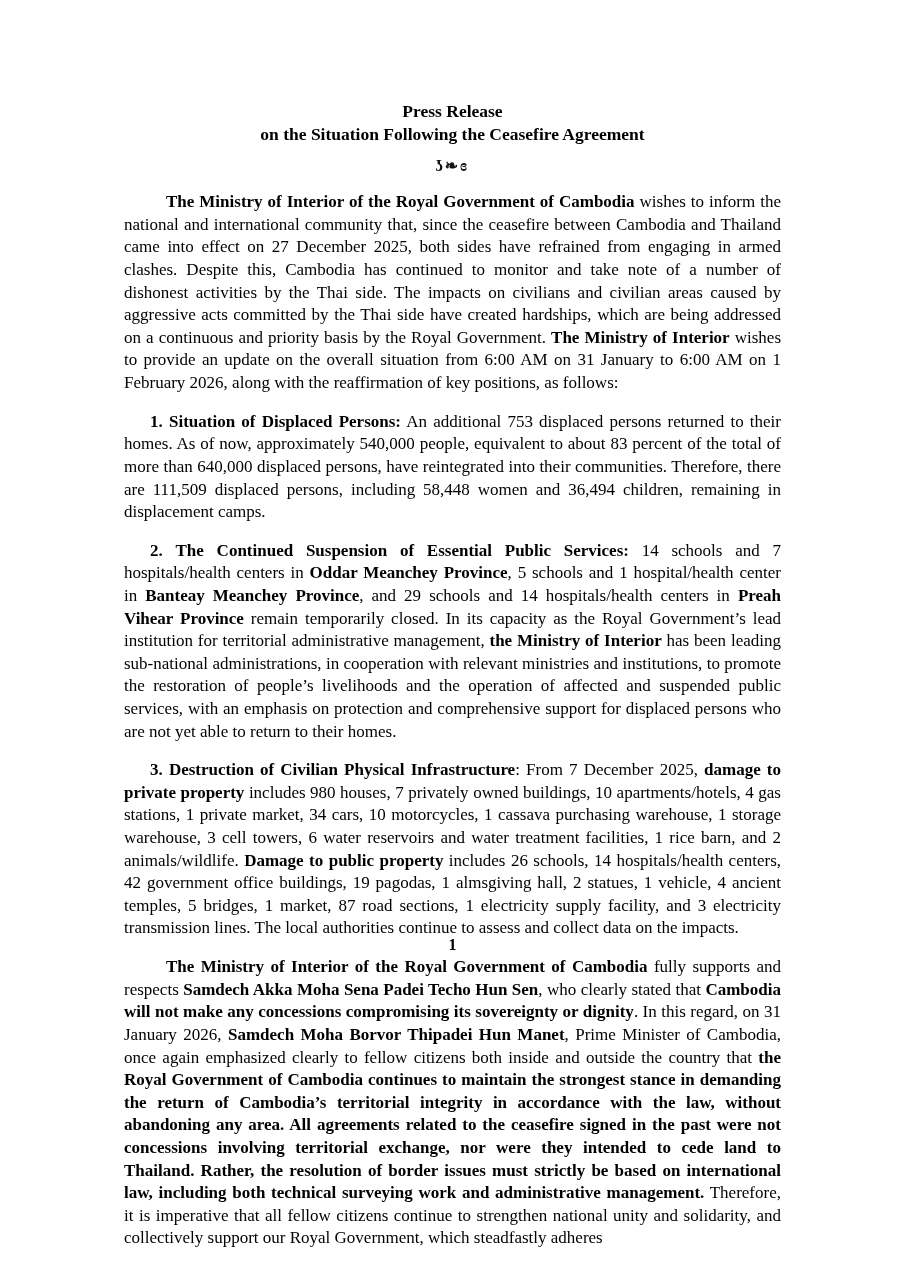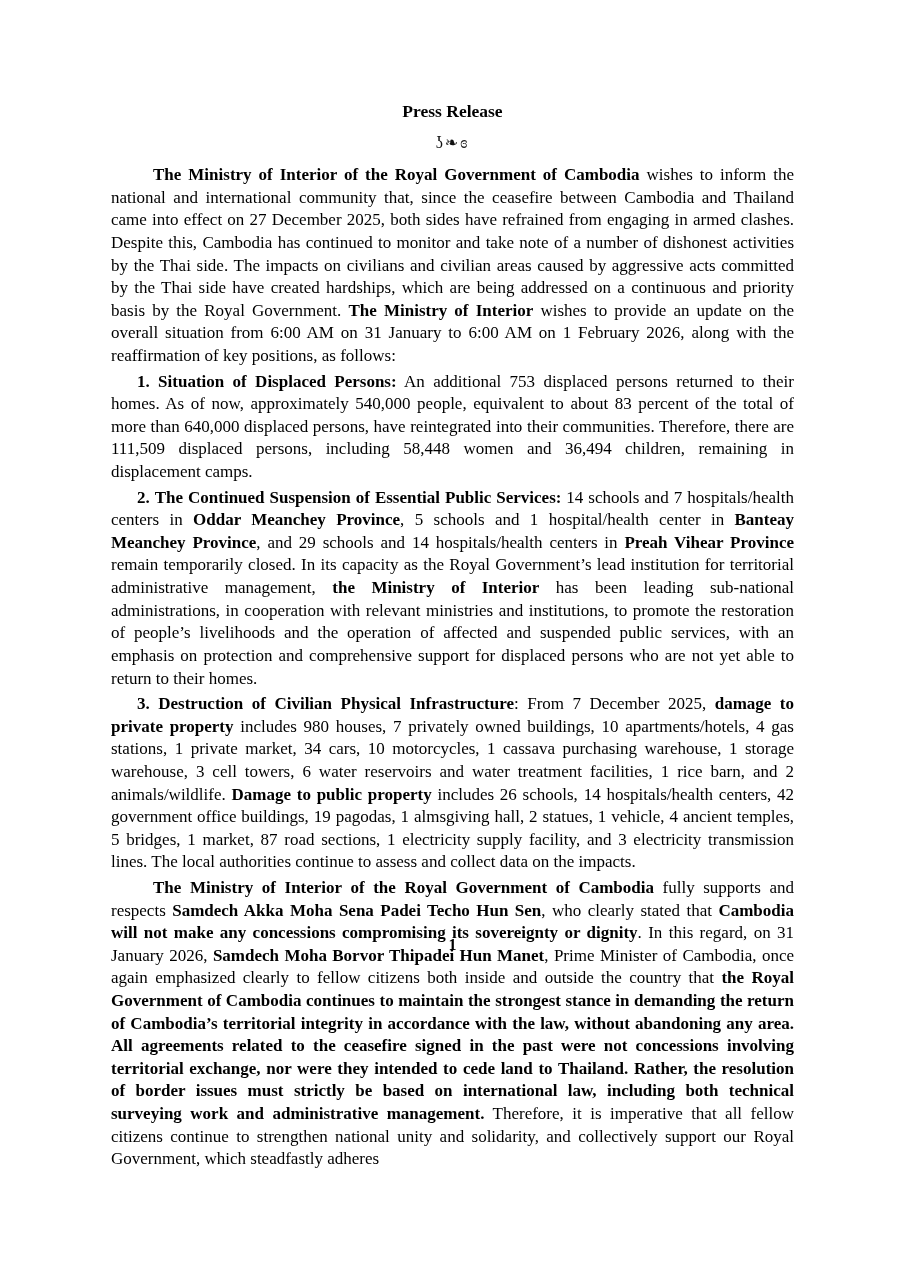--- a/index.html
+++ b/index.html
@@ -32,23 +32,24 @@
   .title-line {
     display: block;
     white-space: nowrap;
   }
   .ornament {
     text-align: center;
     font-size: 16px;
     letter-spacing: 2px;
     margin: 10px 0 12px 0;
     color: #111;
+    font-weight: bold;
   }
   p {
-    margin: 3px;
+    margin: 16px;
     text-align: justify;
     font-size: 17px;
     line-height: 1.33;
     text-justify: inter-word;
   }
   p.indent {
     text-indent: 42px;
   }
   p.indent-sm {
     text-indent: 26px;
@@ -65,20 +66,21 @@
     font-weight: bold;
   }
 </style>
 </head>
 <body>
 
 <div class="page">
 
   <div class="title-block">
     <span class="title-line">Press Release</span>
+    <span class="title-line">on the Situation Following the Ceasefire Agreement</span>
   </div>
 
   <div class="ornament">ʖ❧ɞ</div>
 
   <p class="indent">
     <b>The Ministry of Interior of the Royal Government of Cambodia</b><span> wishes to inform the national and international community that, since the ceasefire between Cambodia and Thailand came into effect on 27 December 2025, both sides have refrained from engaging in armed clashes. Despite this, Cambodia has continued to monitor and take note of a number of dishonest activities by the Thai side. The impacts on civilians and civilian areas caused by aggressive acts committed by the Thai side have created hardships, which are being addressed on a continuous and priority basis by the Royal Government. </span><b>The Ministry of Interior</b><span> wishes to provide an update on the overall situation from 6:00 AM on 31 January to 6:00 AM on 1 February 2026, along with the reaffirmation of key positions, as follows:</span>
   </p>
 
   <p class="indent-sm">
     <b class="num">1.</b>

